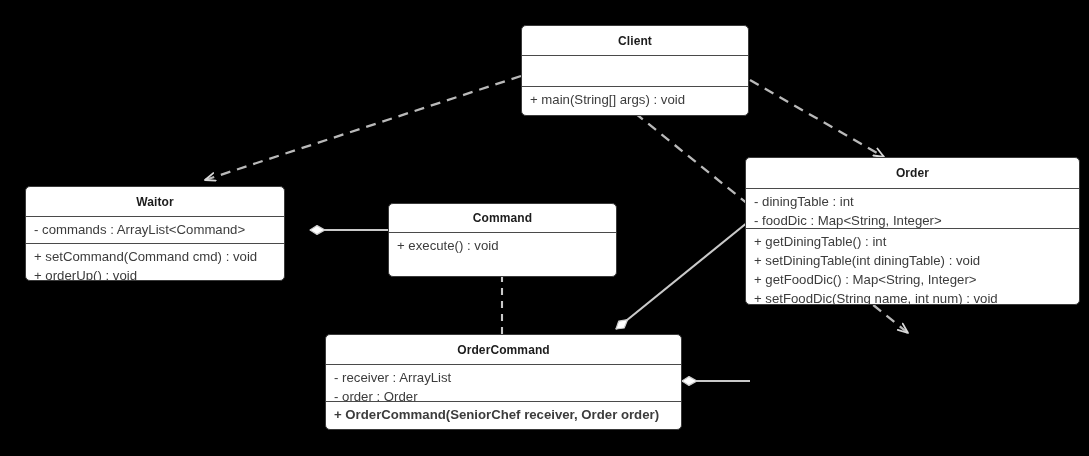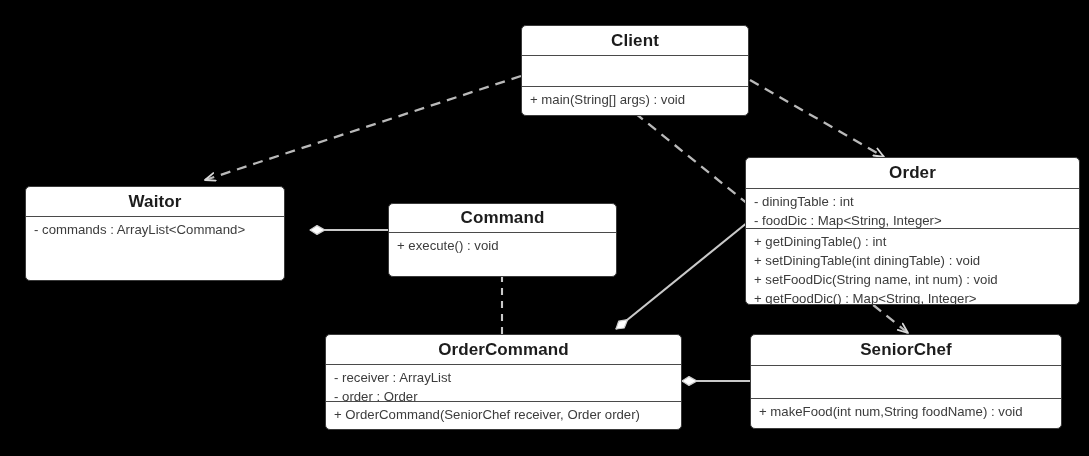--- a/index.html
+++ b/index.html
@@ -28,21 +28,21 @@
     background: #ffffff;
     border: 1.6px solid #3a3a3a;
     border-radius: 5px;
     box-sizing: border-box;
     overflow: hidden;
     z-index: 5;
   }
   .uml-title {
     text-align: center;
     font-weight: bold;
-    font-size: 17px;
+    font-size: 12px;
     color: #1c1c1c;
     letter-spacing: 0.1px;
     box-sizing: border-box;
     display: flex;
     align-items: center;
     justify-content: center;
   }
   .uml-compartment {
     border-top: 1.4px solid #4a4a4a;
     padding: 3px 14px 2px 8px;
@@ -104,56 +104,53 @@
     <div class="uml-compartment" style="height:31px;">
       <div class="uml-row">+ main(String[] args) : void</div>
     </div>
   </div>
 
   <div class="uml-class" style="left:25px; top:186px; width:260px; height:95px;">
     <div class="uml-title" style="height:29px;">Waitor</div>
     <div class="uml-compartment" style="height:27px;">
       <div class="uml-row">-  commands :  ArrayList&lt;Command&gt;</div>
     </div>
+    <div class="uml-compartment" style="height:37px;">
+      <div class="uml-row">+ setCommand(Command cmd) : void</div>
+      <div class="uml-row">+ orderUp() : void</div>
+    </div>
   </div>
 
   <div class="uml-class" style="left:388px; top:203px; width:229px; height:74px;">
     <div class="uml-title" style="height:28px;">Command</div>
     <div class="uml-compartment" style="height:29px;">
       <div class="uml-row">+ execute() : void</div>
     </div>
   </div>
 
   <div class="uml-class" style="left:745px; top:157px; width:335px; height:148px;">
     <div class="uml-title" style="height:30px;">Order</div>
     <div class="uml-compartment" style="height:40px;">
       <div class="uml-row">- diningTable : int</div>
       <div class="uml-row">- foodDic :   Map&lt;String, Integer&gt;</div>
     </div>
     <div class="uml-compartment" style="height:78px;">
       <div class="uml-row">+ getDiningTable() : int</div>
       <div class="uml-row">+ setDiningTable(int diningTable) : void</div>
+      <div class="uml-row">+ getFoodDic() : Map&lt;String, Integer&gt;</div>
       <div class="uml-row">+ setFoodDic(String name, int num) : void</div>
-      <div class="uml-row">+ getFoodDic() : Map&lt;String, Integer&gt;</div>
     </div>
   </div>
 
   <div class="uml-class" style="left:325px; top:334px; width:357px; height:96px;">
     <div class="uml-title" style="height:29px;">OrderCommand</div>
     <div class="uml-compartment" style="height:37px;">
       <div class="uml-row">- receiver : ArrayList</div>
       <div class="uml-row">- order : Order</div>
     </div>
-    <div class="uml-compartment" style="height:30px;">
+    <div class="uml-compartment" style="height:30px;font-weight:bold;">
       <div class="uml-row">+ OrderCommand(SeniorChef receiver, Order order)</div>
       <div class="uml-row">+ execute() : void</div>
     </div>
   </div>
 
-  <div class="uml-class" style="left:750px; top:334px; width:312px; height:95px;">
-    <div class="uml-title" style="height:30px;">SeniorChef</div>
-    <div class="uml-compartment empty-compartment" style="height:33px;"></div>
-    <div class="uml-compartment" style="height:32px;">
-      <div class="uml-row">+ makeFood(int num,String foodName) : void</div>
-    </div>
-  </div>
 
 </div>
 
 </body></html>

